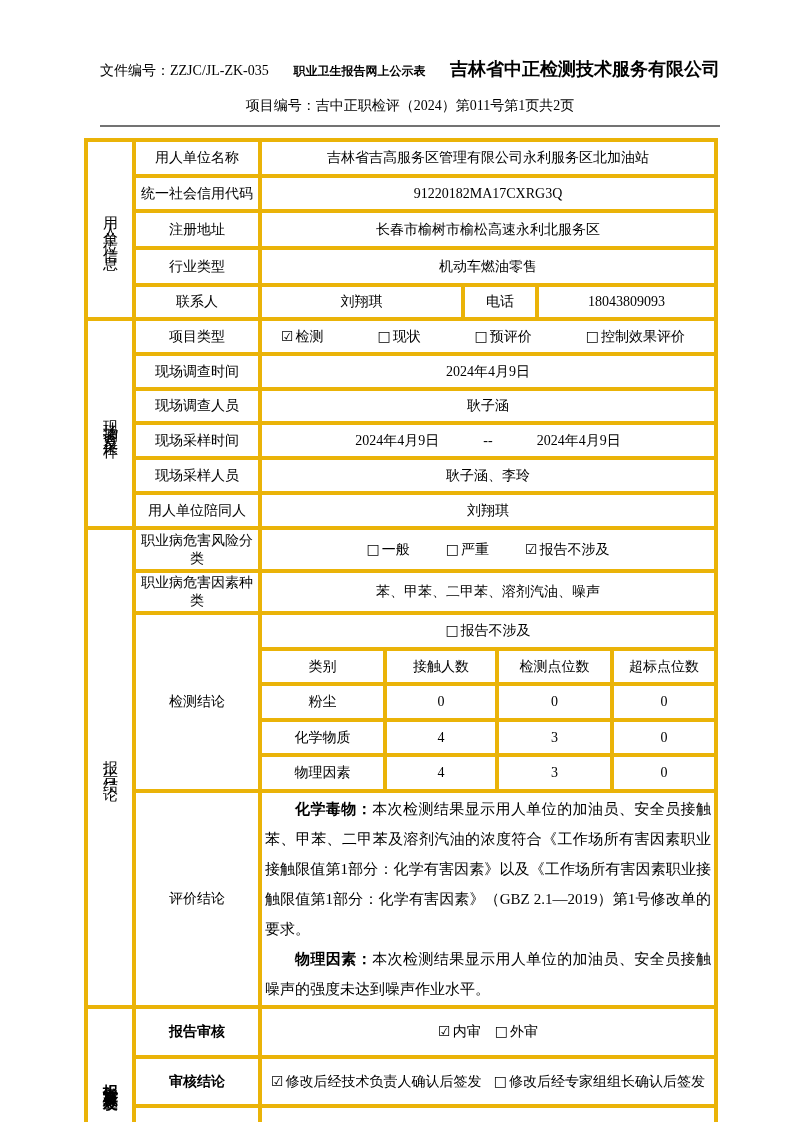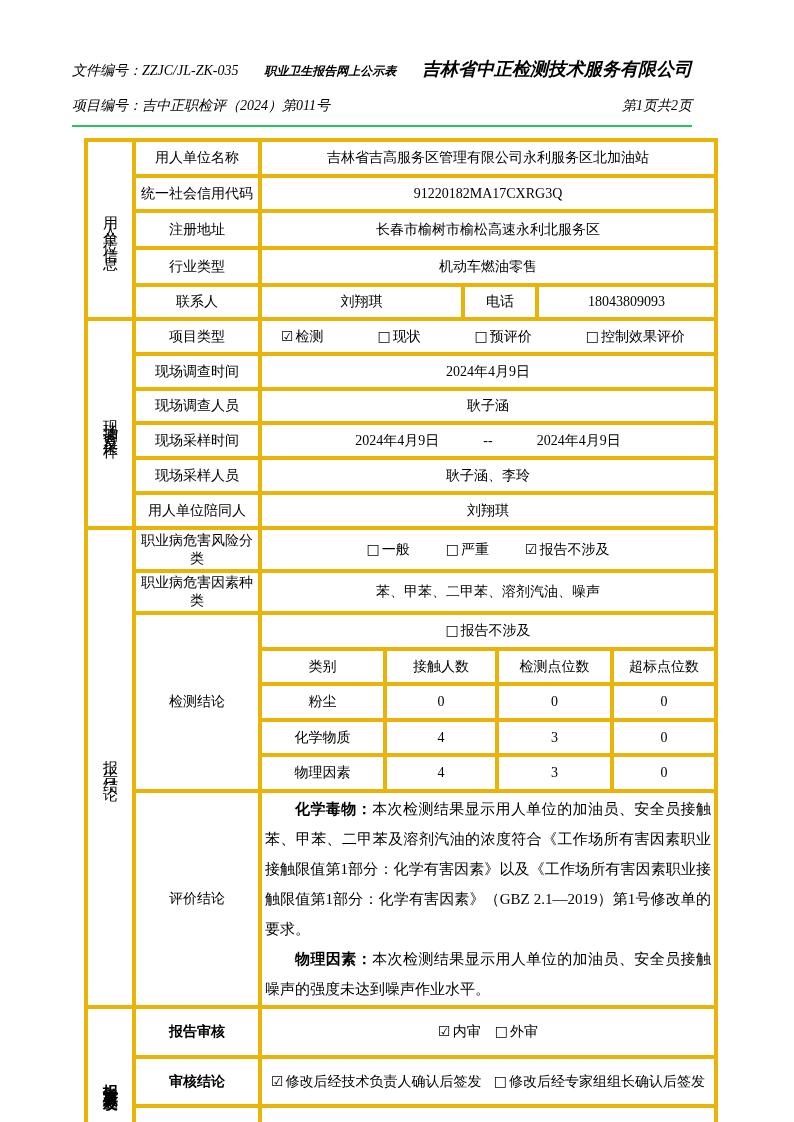--- a/index.html
+++ b/index.html
@@ -1,26 +1,26 @@
 <!DOCTYPE html>
 <html><head>
 <meta charset="utf-8">
 <style>
   html,body { margin:0; padding:0; background:#ffffff; }
   .page {
     position:relative; width:794px; height:1122px; background:#ffffff;
     font-family:"Liberation Serif","DejaVu Serif",serif; color:#000;
   }
   
-  .header { position:absolute; left:72px; top:57px; width:620px; font-size:14px;font-style:italic; }
+  .header { position:absolute; left:100px; top:57px; width:620px; font-size:14px; }
   .hline1 { display:flex; justify-content:space-between; align-items:baseline; }
   .htitle { font-weight:bold; font-size:12px; }
   .hcompany { font-weight:bold; font-size:18px; }
-  .hline2 { display:flex; justify-content:space-between; margin-top:16px;
-            padding-bottom:10px; border-bottom:2px solid #22c55e; }
+  .hline2 { display:flex; justify-content:center; margin-top:16px;
+            padding-bottom:10px; border-bottom:2px solid #737373; }
   
   table.main { position:absolute; left:84px; top:138px; border-collapse:collapse; table-layout:fixed; }
   table.main td {
     border:4px solid #eab308; font-size:14px; text-align:center; vertical-align:middle;
     padding:1px 3px; overflow:hidden;
   }
   tr.h30 > td { height:30px; } tr.h29 > td { height:29px; } tr.h31 > td { height:31px; }
   tr.h28 > td { height:28px; } tr.h37 > td { height:37px; } tr.h36 > td { height:36px; }
   tr.h180 > td { height:180px; } tr.h44 > td { height:44px; } tr.h43 > td { height:43px; }
   tr.h42 > td { height:42px; }

